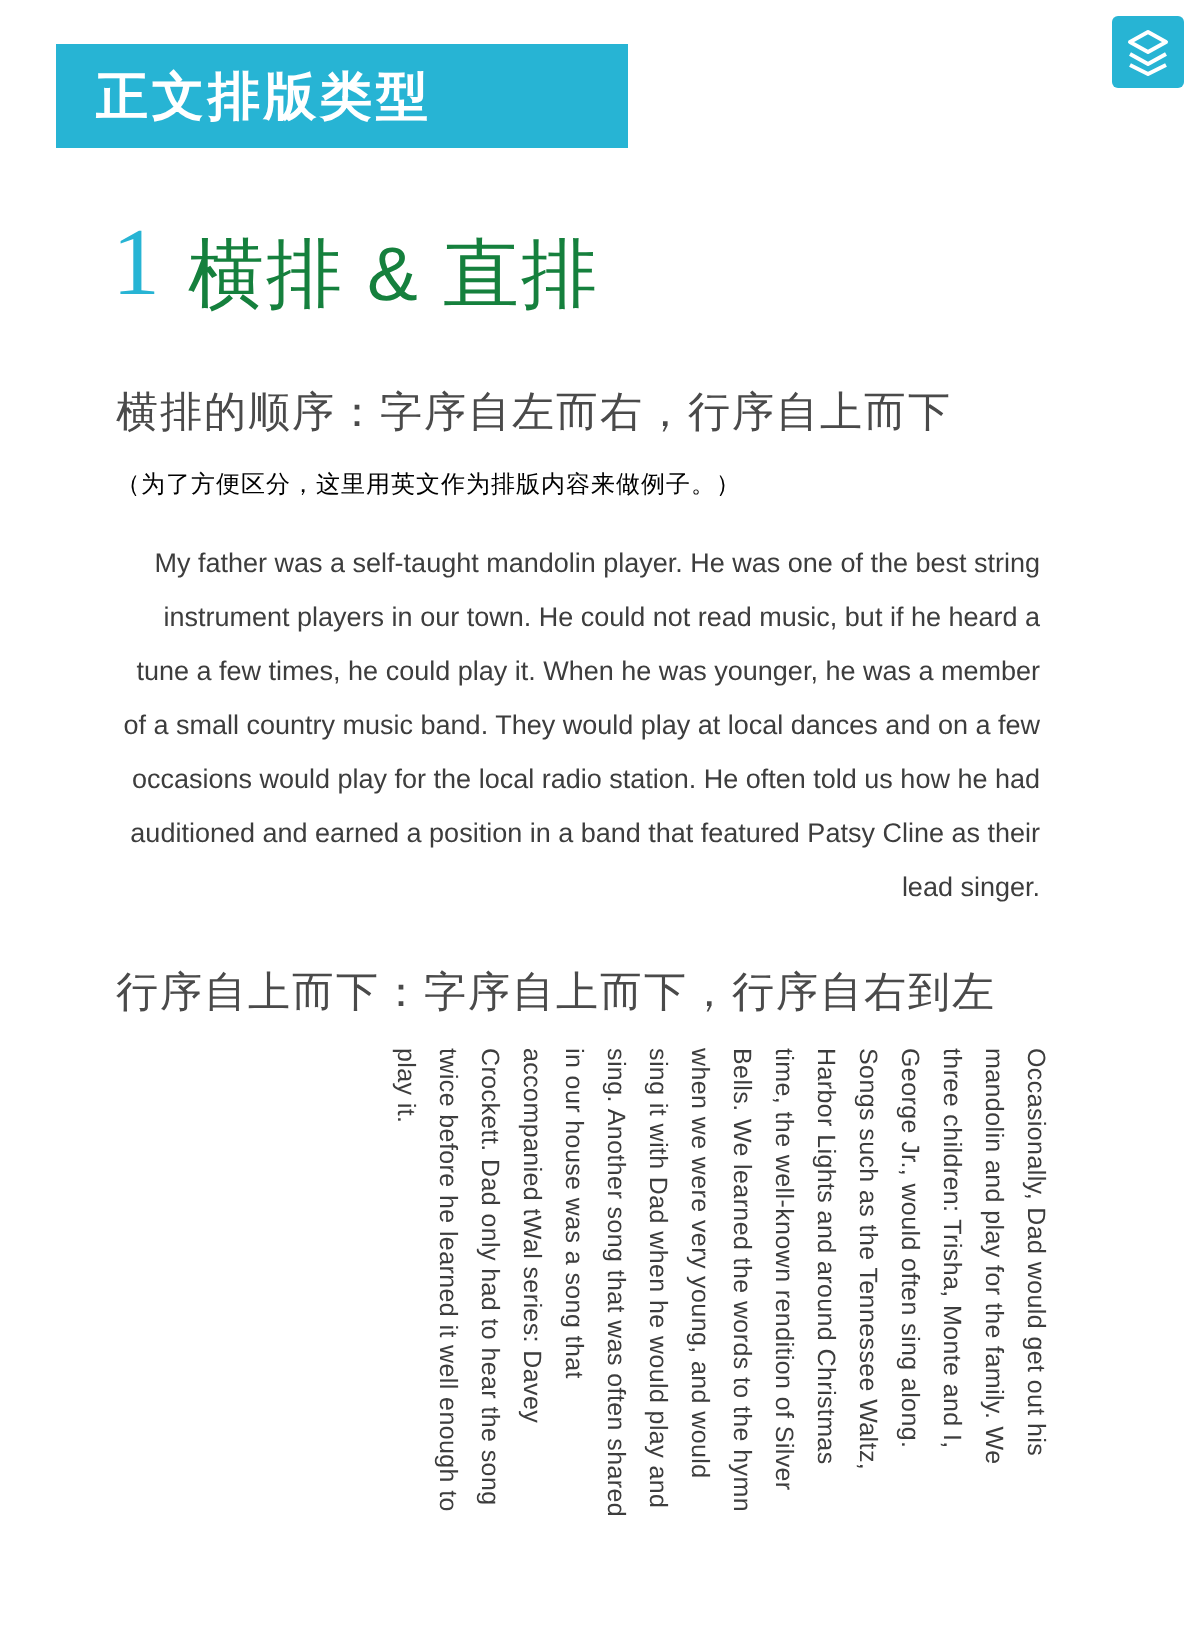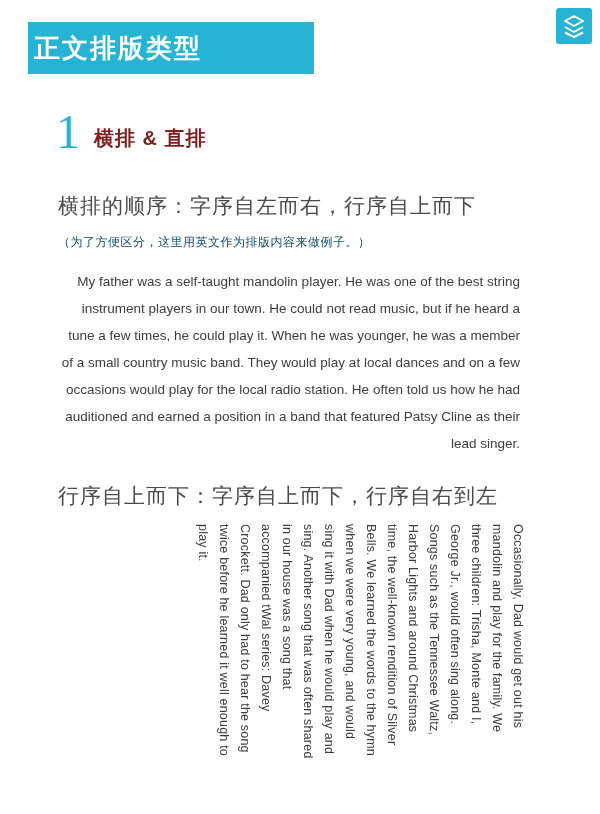--- a/index.html
+++ b/index.html
@@ -33,21 +33,21 @@
     background: #27b4d4;
     display: flex;
     align-items: center;
     box-sizing: border-box;
   }
   .header-title {
     color: #ffffff;
     font-size: 26px;
     font-weight: bold;
     letter-spacing: 2px;
-    padding-left: 6px;
+    padding-left: 20px;
     line-height: 1;
     white-space: nowrap;
   }
   .header-logo {
     position: absolute;
     right: 8px;
     top: 8px;
     width: 36px;
     height: 36px;
   }
@@ -63,23 +63,23 @@
   }
   .section-num {
     color: #27b4d4;
     font-size: 48px;
     font-weight: 300;
     line-height: 48px;
     font-family: "Liberation Serif", serif;
     margin-right: 14px;
   }
   .section-title {
-    color: #7f1d1d;
-    font-size: 20px;
-    font-weight: bold;
+    color: #15803d;
+    font-size: 38px;
+    font-weight: normal;
     line-height: 36px;
     letter-spacing: 1px;
     white-space: nowrap;
   }
 
   
   .sub-head {
     position: absolute;
     left: 58px;
     font-size: 21px;
@@ -88,21 +88,21 @@
     white-space: nowrap;
   }
   .sub-head-1 { top: 192px; text-align: right; }
   .sub-head-2 { top: 482px; }
 
   .note {
     position: absolute;
     left: 58px;
     top: 234px;
     font-size: 12px;
-    color: #0c4a6e;
+    color: #000000;
     letter-spacing: 0.5px;
     white-space: nowrap;
   }
 
   
   .para-h {
     position: absolute;
     left: 58px;
     top: 268px;
     width: 462px;

